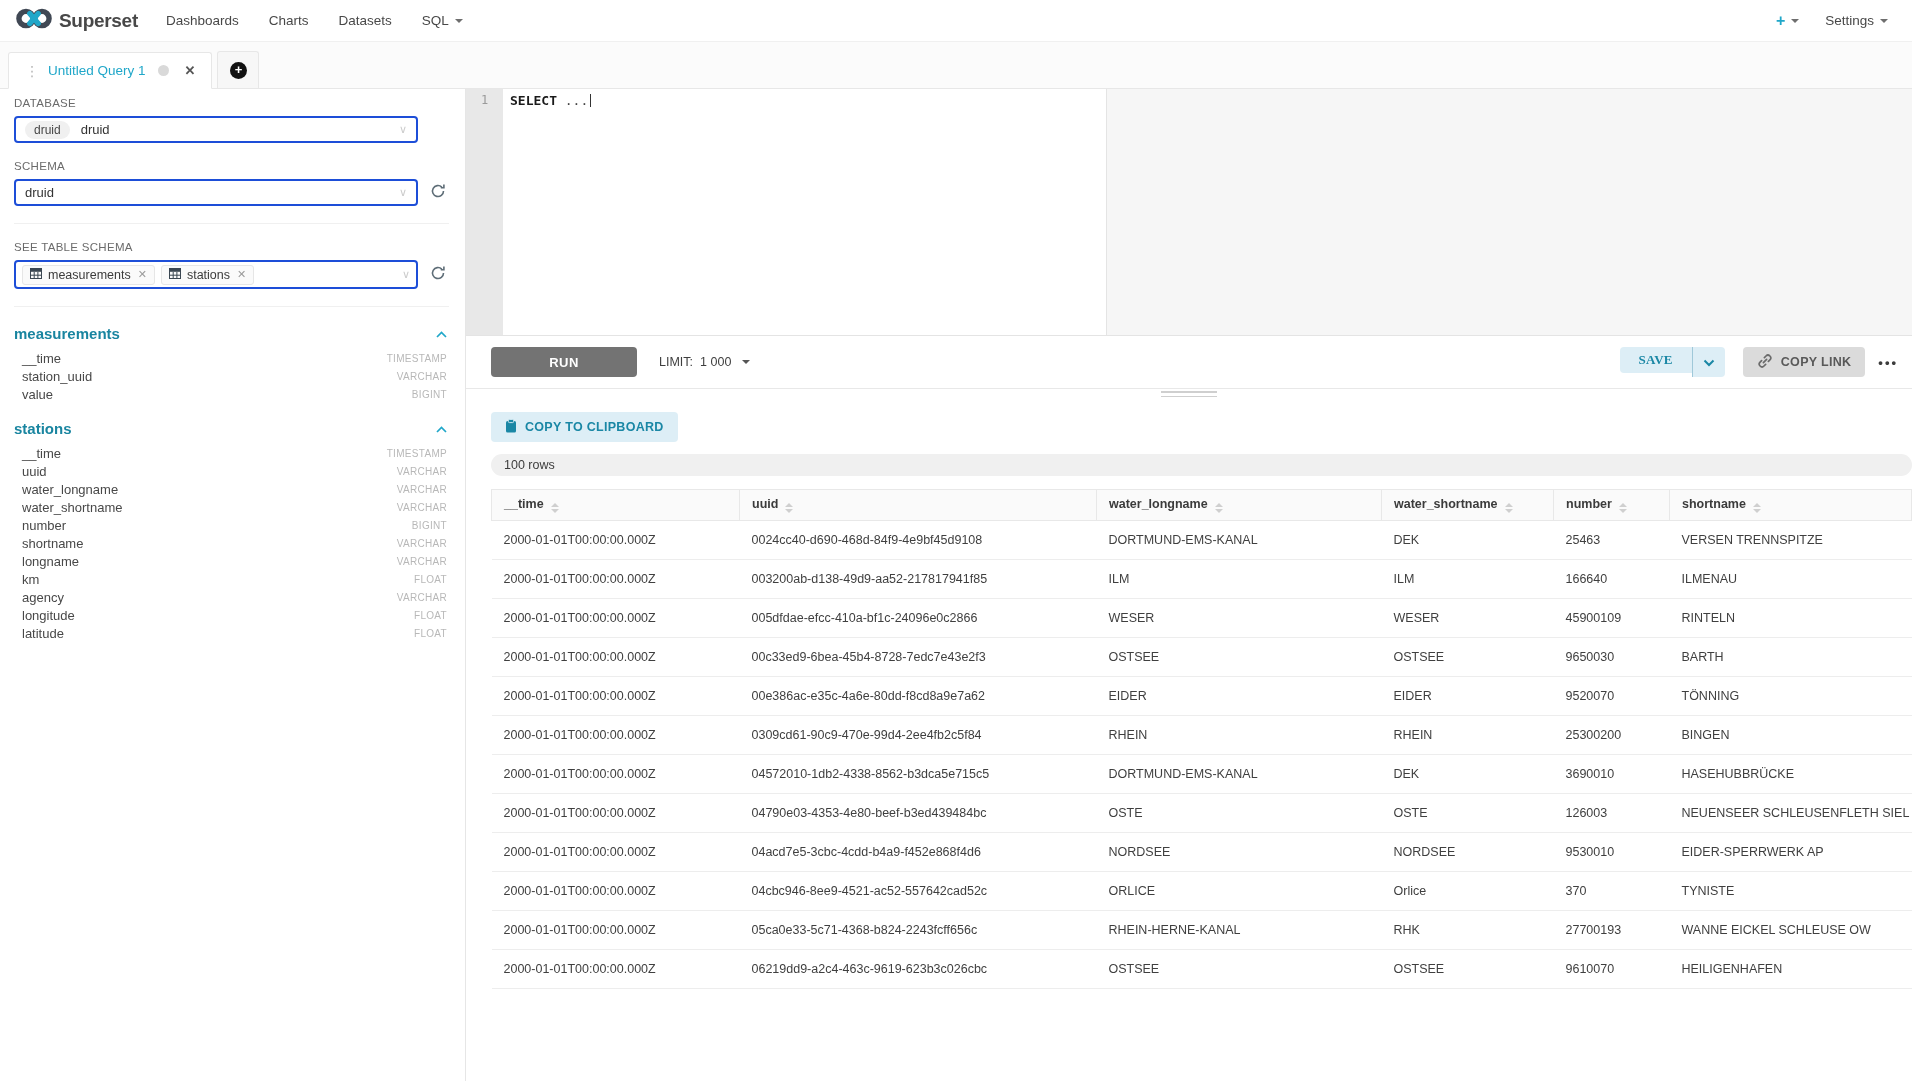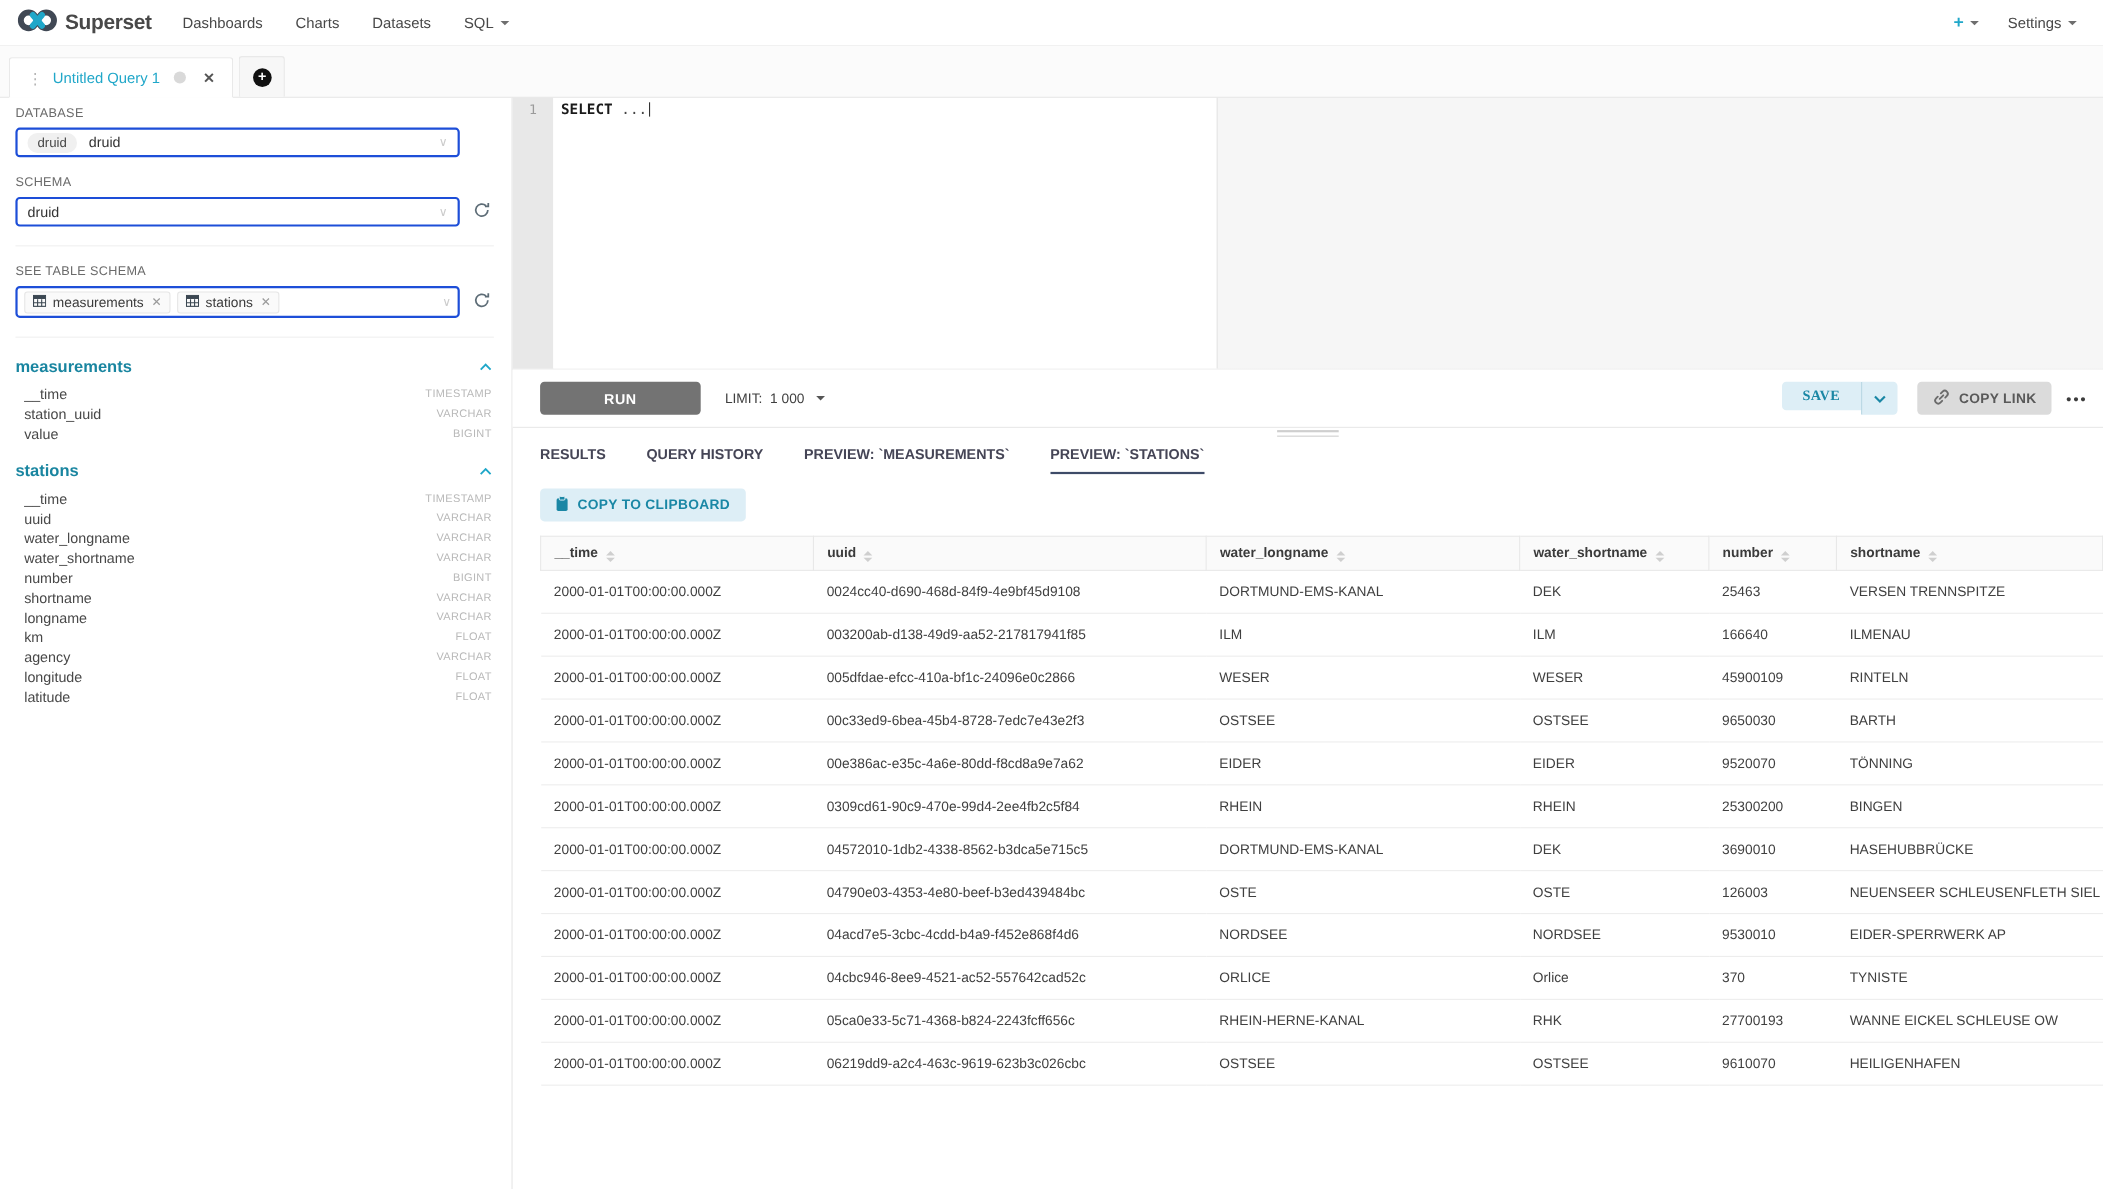--- a/index.html
+++ b/index.html
@@ -390,39 +390,34 @@
         <span>COPY LINK</span>
       </button>
       <span class="more-dots">•••</span>
     </div>
 
     <div class="drag-handle">
         <span></span>
         <span></span>
       </div>
 
-    <div class="result-tabs">
-      <div class="rtab">RESULTS</div>
-      <div class="rtab">QUERY HISTORY</div>
-      <div class="rtab">PREVIEW: `MEASUREMENTS`</div>
-      <div class="rtab active">PREVIEW: `STATIONS`</div>
-    </div>
 
     <div class="results-toolbar">
       <button class="copy-clip">
         <span>
           <svg width="12" height="14" viewBox="0 0 12 14">
               <rect x="1" y="2" width="10" height="11.5" rx="1.5" fill="#1a87a5"></rect>
               <rect x="3.4" y="0.4" width="5.2" height="3.2" rx="1" fill="#1a87a5" stroke="#ddeef6" stroke-width="0.9"></rect>
             </svg>
         </span>
         <span>COPY TO CLIPBOARD</span>
       </button>
     </div>
 
+    <span class="rows-badge">100 rows</span>
 
     <table class="data-table">
       <colgroup>
         <col style="width:248px">
           <col style="width:357px">
           <col style="width:285px">
         <col style="width:172px">
           <col style="width:116px">
           <col>
       </colgroup>

